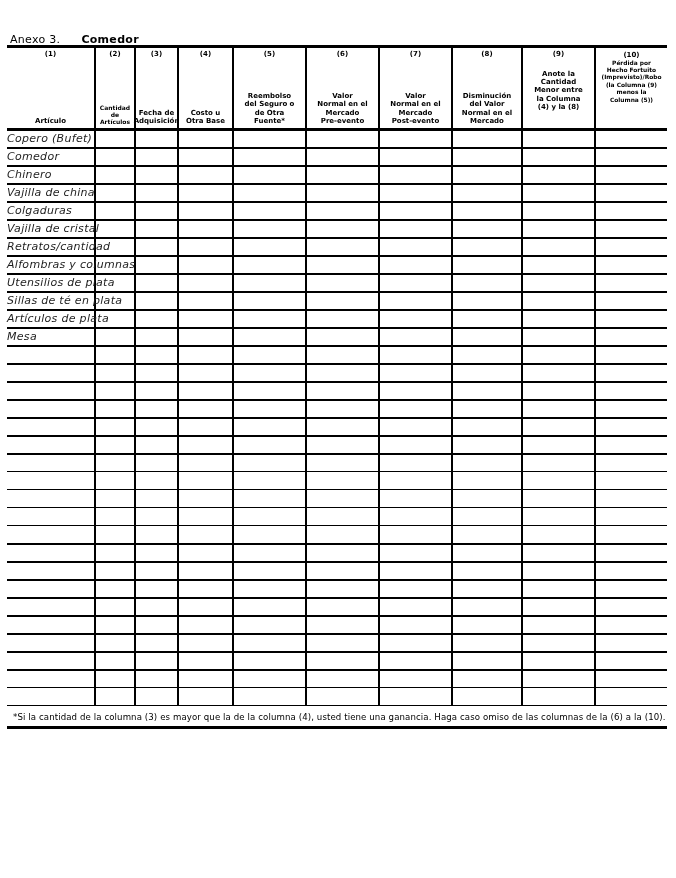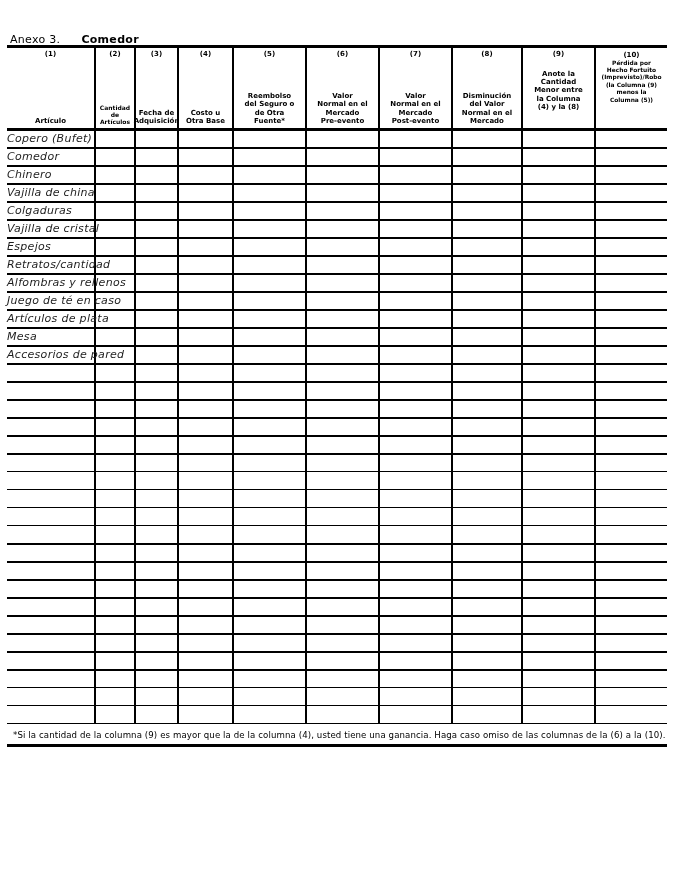--- a/index.html
+++ b/index.html
@@ -263,57 +263,57 @@
           <td></td>
           <td></td>
           <td></td>
           <td></td>
           <td></td>
           <td></td>
           <td></td>
           <td></td>
         </tr>
         <tr>
-          <td class="item-label">Espejos</td>
-          <td></td>
-          <td></td>
-          <td></td>
-          <td></td>
-          <td></td>
-          <td></td>
-          <td></td>
-          <td></td>
-          <td></td>
-        </tr>
-        <tr>
           <td class="item-label">Retratos/cantidad</td>
           <td></td>
           <td></td>
           <td></td>
           <td></td>
           <td></td>
           <td></td>
           <td></td>
           <td></td>
           <td></td>
         </tr>
         <tr>
-          <td class="item-label">Alfombras y rellenos</td>
-          <td></td>
-          <td></td>
-          <td></td>
-          <td></td>
-          <td></td>
-          <td></td>
-          <td></td>
-          <td></td>
-          <td></td>
-        </tr>
-        <tr>
-          <td class="item-label">Juego de té en caso</td>
+          <td class="item-label">Alfombras y columnas</td>
+          <td></td>
+          <td></td>
+          <td></td>
+          <td></td>
+          <td></td>
+          <td></td>
+          <td></td>
+          <td></td>
+          <td></td>
+        </tr>
+        <tr>
+          <td class="item-label">Utensilios de plata</td>
+          <td></td>
+          <td></td>
+          <td></td>
+          <td></td>
+          <td></td>
+          <td></td>
+          <td></td>
+          <td></td>
+          <td></td>
+        </tr>
+        <tr>
+          <td class="item-label">Sillas de té en plata</td>
           <td></td>
           <td></td>
           <td></td>
           <td></td>
           <td></td>
           <td></td>
           <td></td>
           <td></td>
           <td></td>
         </tr>
@@ -324,32 +324,20 @@
           <td></td>
           <td></td>
           <td></td>
           <td></td>
           <td></td>
           <td></td>
           <td></td>
         </tr>
         <tr>
           <td class="item-label">Mesa</td>
-          <td></td>
-          <td></td>
-          <td></td>
-          <td></td>
-          <td></td>
-          <td></td>
-          <td></td>
-          <td></td>
-          <td></td>
-        </tr>
-        <tr>
-          <td class="item-label">Accesorios de pared</td>
           <td></td>
           <td></td>
           <td></td>
           <td></td>
           <td></td>
           <td></td>
           <td></td>
           <td></td>
           <td></td>
         </tr>
@@ -589,16 +577,16 @@
           <td></td>
           <td></td>
           <td></td>
           <td></td>
           <td></td>
           <td></td>
         </tr>
       </tbody>
   </table>
 
-  <div class="footnote">*Si la cantidad de la columna (9) es mayor que la de la columna (4), usted tiene una ganancia. Haga caso omiso de las columnas de la (6) a la (10).</div>
+  <div class="footnote">*Si la cantidad de la columna (3) es mayor que la de la columna (4), usted tiene una ganancia. Haga caso omiso de las columnas de la (6) a la (10).</div>
   <div class="bottom-rule"></div>
 
 </div>
 
 </body></html>

